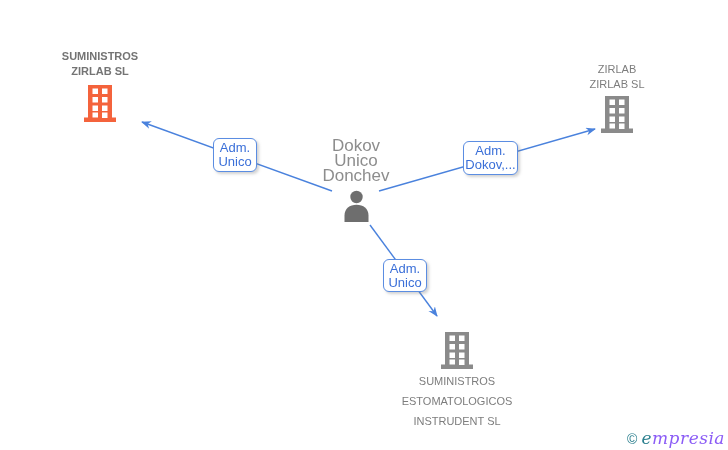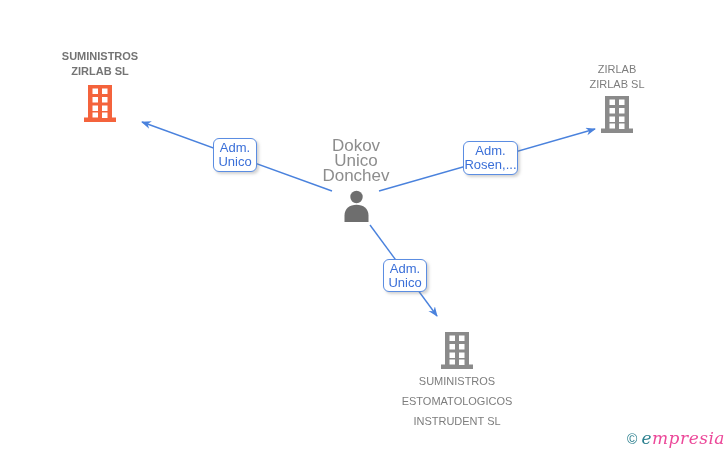--- a/index.html
+++ b/index.html
@@ -43,21 +43,21 @@
   .lbl-zirlab     { left:463px; top:141px; width:55px; height:34px; }
   .lbl-instrudent { left:383px; top:259px; width:44px; height:33px; }
 
   .footer {
     position:absolute; right:3px; bottom:2px; display:flex; align-items:baseline;
     font-family:"DejaVu Serif", serif;
   }
   .copyright { color:#2a7f8e; font-size:14px; margin-right:4px; font-family:"Liberation Sans", sans-serif; }
   .brand { font-style:italic; font-size:17px; letter-spacing:0.5px; }
   .brand-initial { color:#2a7f8e; }
-  .brand-rest { color:#ec4899; }
+  .brand-rest { color:#8b5cf6; }
 </style>
 </head>
 <body>
 
 <div class="stage">
 
   <svg width="0" height="0" style="position:absolute" aria-hidden="true">
     <defs>
       <symbol id="building-icon" viewBox="0 0 32 37">
         <rect x="4" y="0" width="24" height="33" fill="currentColor"></rect>
@@ -122,21 +122,21 @@
     <div class="company-name">ESTOMATOLOGICOS</div>
     <div class="company-name">INSTRUDENT SL</div>
   </div>
 
   <div class="edge-label lbl-asatim">
     <div>Adm.</div>
     <div>Unico</div>
   </div>
   <div class="edge-label lbl-zirlab">
     <div>Adm.</div>
-    <div>Rosen,...</div>
+    <div>Dokov,...</div>
   </div>
   <div class="edge-label lbl-instrudent">
     <div>Adm.</div>
     <div>Unico</div>
   </div>
 
   <div class="footer">
     <span class="copyright">©</span>
     <span class="brand"><span class="brand-initial">e</span><span class="brand-rest">mpresia</span></span>
   </div>

